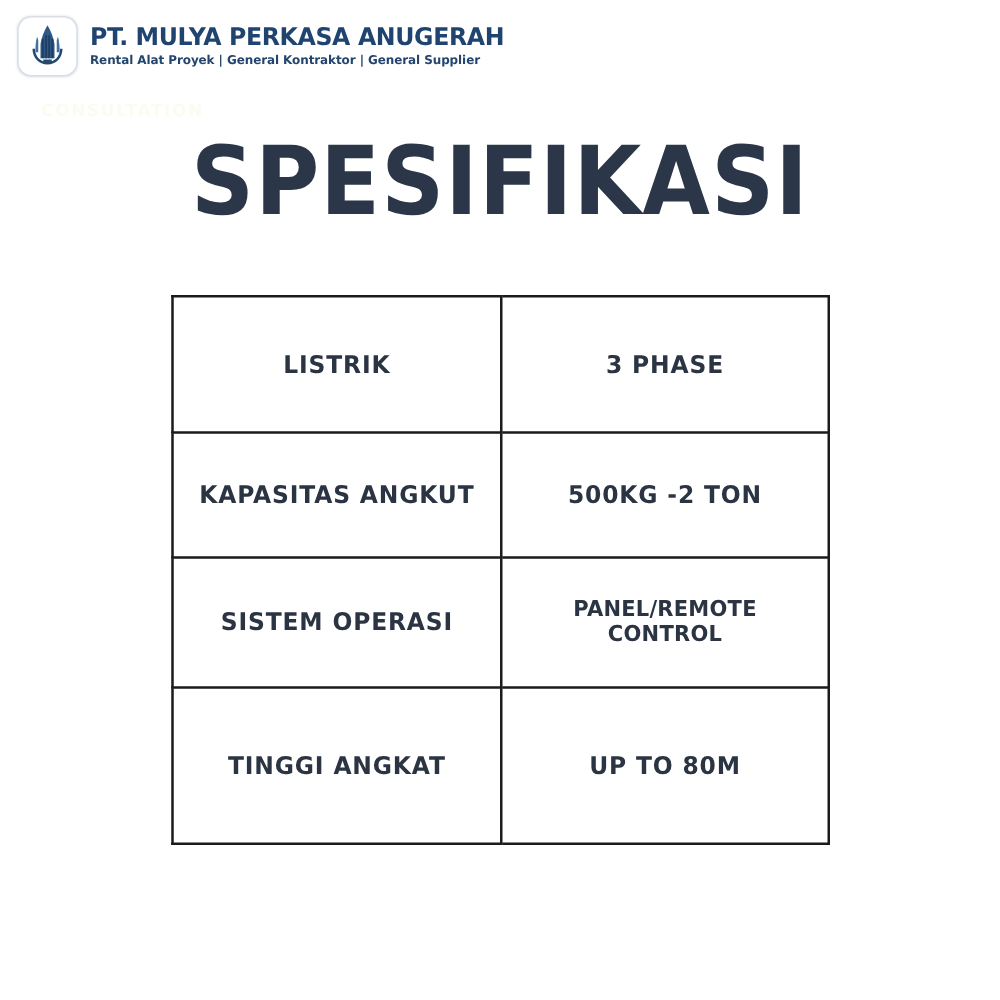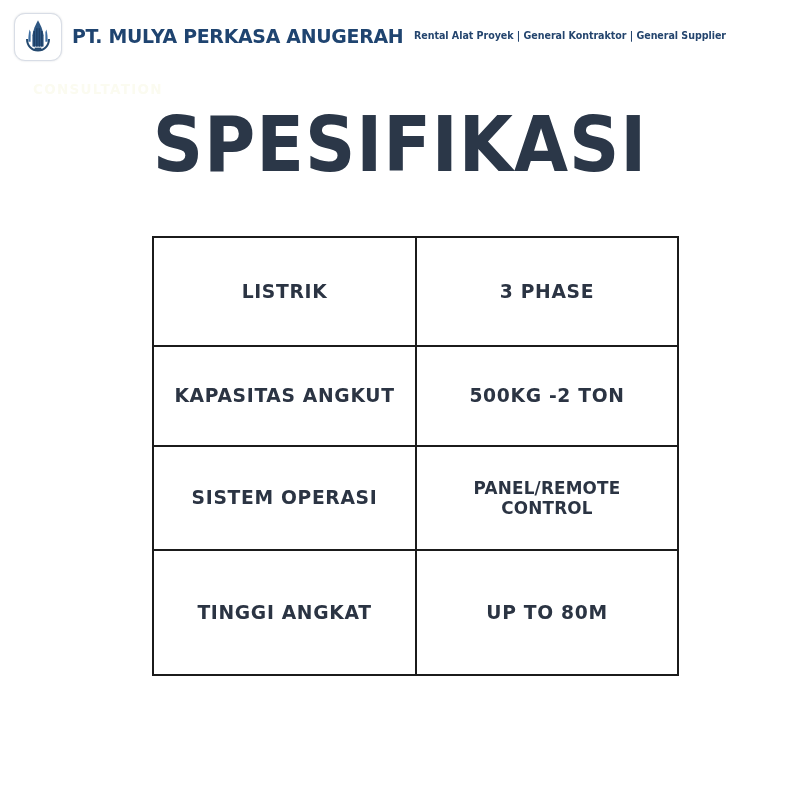--- a/index.html
+++ b/index.html
@@ -34,21 +34,21 @@
     box-shadow: 0 0 2px rgba(40,55,80,.18);
     display: flex;
     align-items: center;
     justify-content: center;
     flex: none;
   }
   #brand-logo-mark svg { display: block; }
 
   #brand-text-block {
     display: flex;
-    flex-direction: row;
+    flex-direction: column;
     justify-content: center;
     line-height: 1;
   }
   #brand-company-name {
     font-size: 19.5px;
     font-weight: bold;
     letter-spacing: -0.3px;
     color: #1f4470;
     white-space: nowrap;
     font-family: "DejaVu Sans", sans-serif;
@@ -92,21 +92,21 @@
     font-size: 76px;
     line-height: 82px;
     letter-spacing: 1px;
     color: #2b3748;
     transform: scaleX(0.92);
   }
 
   
   #spec-table {
     position: absolute;
-    left: 152px;
+    left: 137px;
     top: 236px;
     width: 525px;
     height: 440px;
     border-collapse: collapse;
     table-layout: fixed;
     border-radius: 15px;
   }
   #spec-table td {
     border: 2.1px solid #1b1b1b;
     text-align: center;

